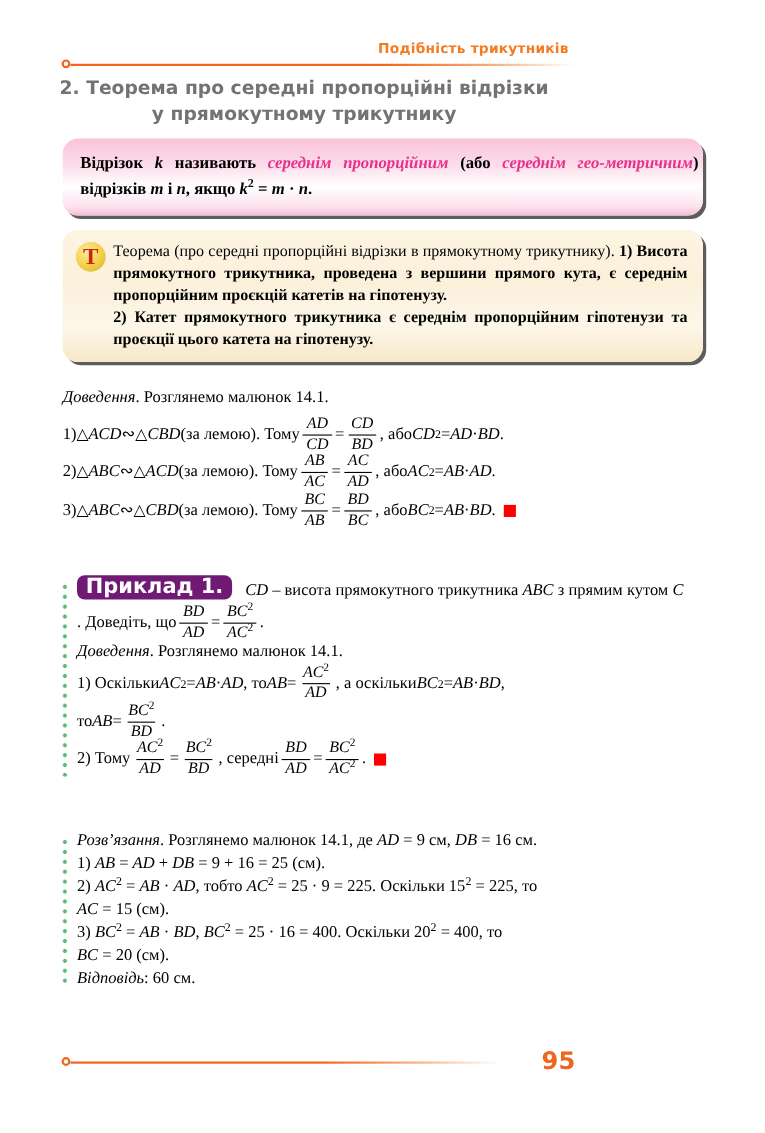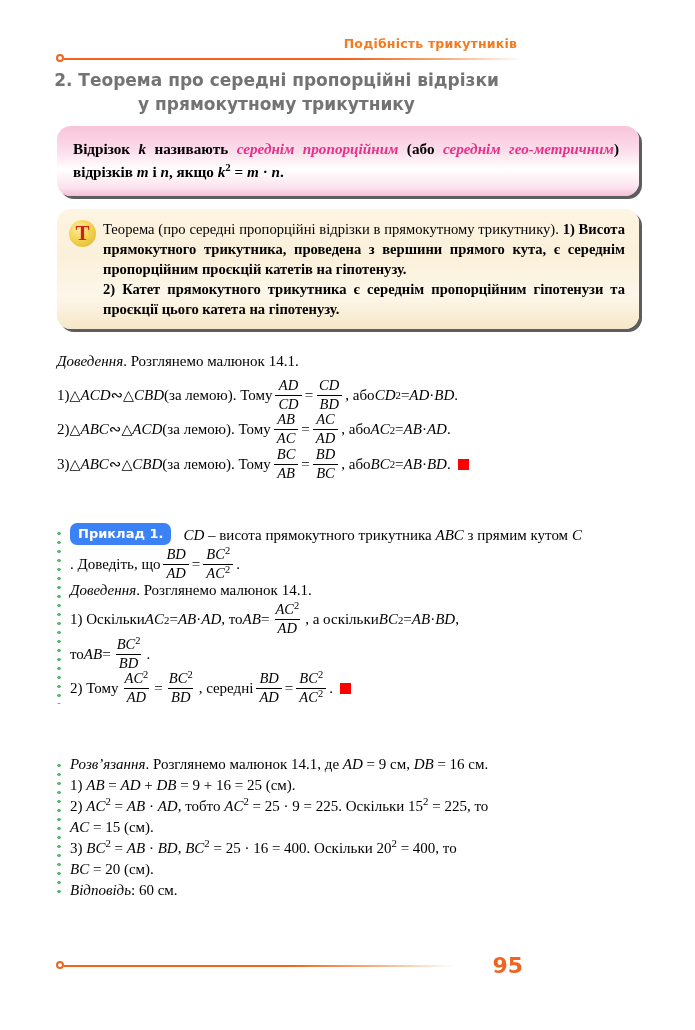--- a/index.html
+++ b/index.html
@@ -82,21 +82,21 @@
     left: 57px;
     width: 582px;
   }
 
   
   .box-def {
     top: 126px;
     border-radius: 14px;
     background: linear-gradient(to bottom, #f9c3d9 0%, #fcdcea 34%, #ffffff 62%, #fce3ee 88%, #f6bdd6 100%);
     box-shadow: 3px 3px 0 0 #5d5d5d;
-    padding: 11px 20px 13px 16px;
+    padding: 11px 4px 13px 16px;
     box-sizing: border-box;
     font-size: 15.2px;
     line-height: 23px;
     font-weight: 700;
     text-align: justify;
   }
   .pinkterm {
     color: #e8308a;
     font-style: italic;
     font-weight: 700;
@@ -156,25 +156,25 @@
     left: 0;
     top: 6px;
     bottom: 2px;
     width: 4px;
     background-image: radial-gradient(circle, #5bba6f 0 1.6px, rgba(0,0,0,0) 1.9px);
     background-size: 4px 9px;
     background-repeat: repeat-y;
   }
   .ex-badge {
     display: inline-block;
-    background: #3b82f6;
+    background: #701a75;
     color: #ffffff;
     font-family: "DejaVu Sans", sans-serif;
     font-weight: 700;
-    font-size: 13px;
+    font-size: 19px;
     line-height: 13px;
     padding: 4px 8px 5px 8px;
     border-radius: 7px;
     vertical-align: 2px;
     margin-right: 12px;
     white-space: nowrap;
   }
   .ex-line { margin-bottom: 2px; }
   .ex-just { text-align: justify; }
 

